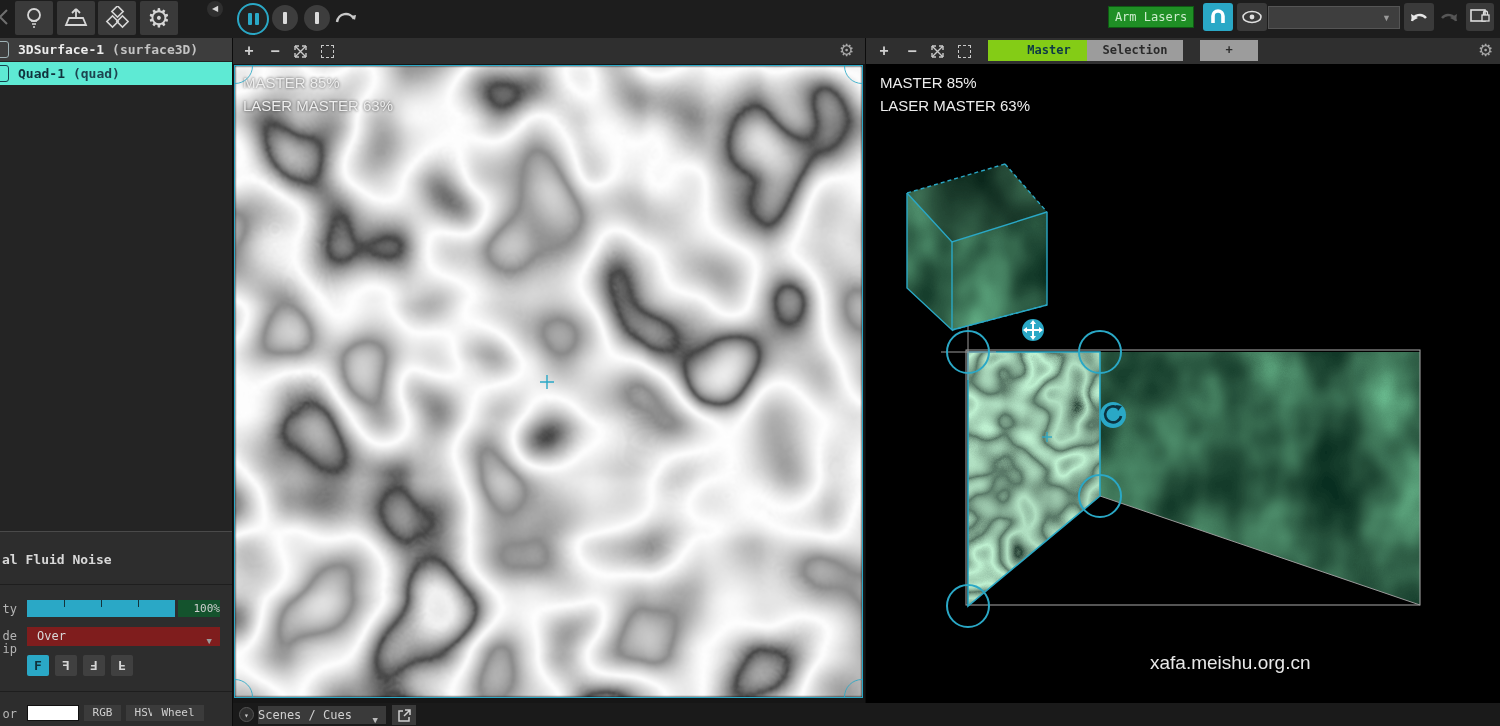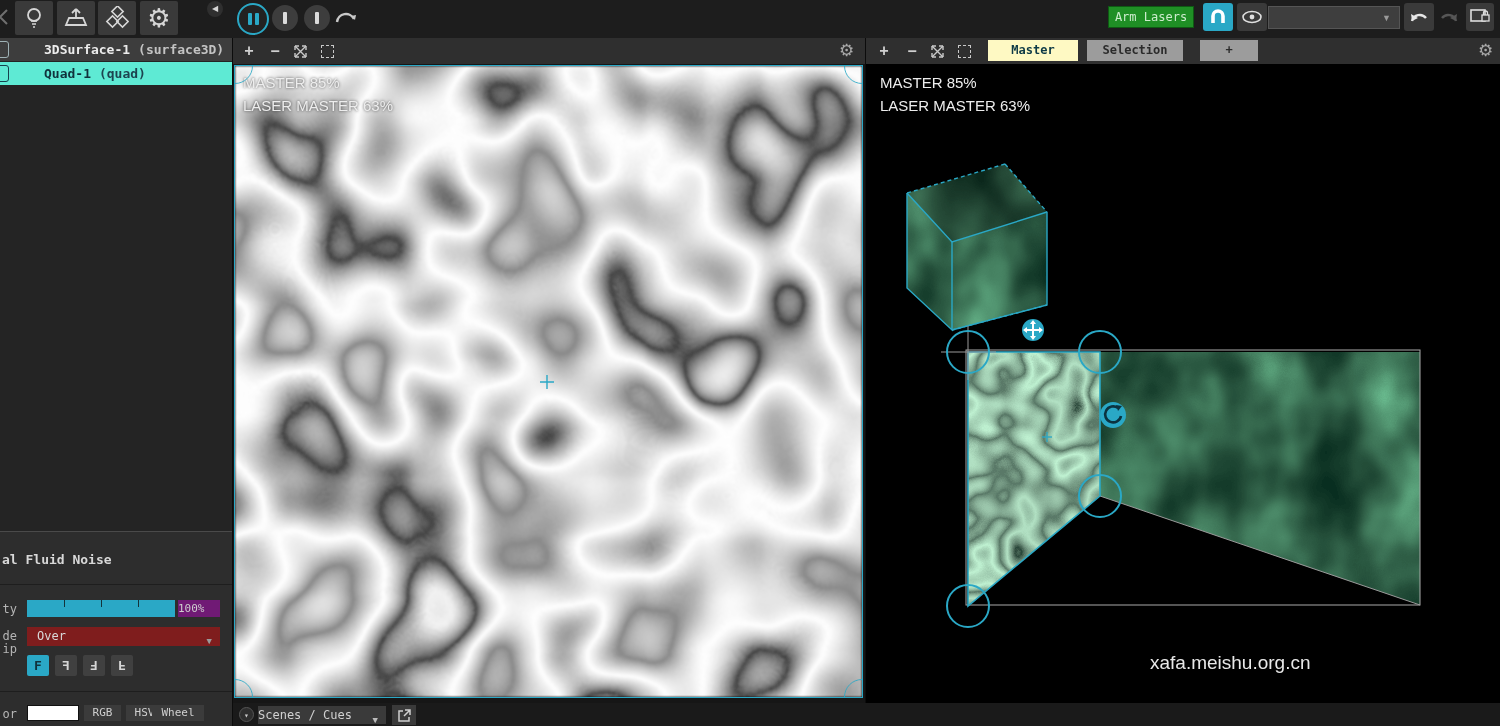--- a/index.html
+++ b/index.html
@@ -25,35 +25,35 @@
         display:flex;align-items:center;justify-content:center;}
   .magnet{background:#2aa8c6;}
   .dd-top{position:absolute;left:1268px;top:6px;width:132px;height:23px;background:#3e3e3e;
         border:1px solid #555;box-sizing:border-box;}
   .dd-top .car{position:absolute;right:8px;top:6px;font-size:9px;color:#9a9a9a;}
 
   
   .layers{left:0;top:38px;width:232px;height:493px;background:#242424;overflow:hidden;}
   .lrow{position:relative;width:232px;height:23px;margin-bottom:1px;background:#3d3d3d;
         font-family:"DejaVu Sans Mono",monospace;font-weight:bold;font-size:13px;line-height:23px;color:#ececec;}
-  .lrow .nm{margin-left:44px;}
+  .lrow .nm{margin-left:18px;}
   .lrow .tp{margin-left:8px;color:#c3c3c3;font-weight:bold;}
   .lrow.sel{background:#5eead4;color:#10323c;}
   .lrow.sel .tp{color:#1d4450;}
   .lchk{position:absolute;left:-8px;top:3px;width:15px;height:15px;border:1.5px solid #9fb2b6;border-radius:3px;}
 
   
   .props{left:0;top:531px;width:232px;height:195px;background:#2d2d2d;border-top:1px solid #4a4a4a;box-sizing:border-box;}
   .ptitle{position:absolute;left:2px;top:20px;font-weight:bold;font-size:13px;color:#d8d8d8;}
   .pdiv{position:absolute;left:0;width:232px;height:1px;background:#1e1e1e;}
   .plabel{position:absolute;left:0;width:17px;text-align:right;font-size:12px;color:#b5b5b5;}
   .slider{position:absolute;left:27px;top:68px;width:148px;height:17px;background:#2aa8c6;}
   .tick{position:absolute;top:0;width:1px;height:7px;background:#14333b;}
-  .sval{position:absolute;left:178px;top:68px;width:42px;height:17px;background:#701a75;color:#cfcfcf;
-        font-size:11px;text-align:left;line-height:17px;}
+  .sval{position:absolute;left:178px;top:68px;width:42px;height:17px;background:#14532d;color:#cfcfcf;
+        font-size:11px;text-align:right;line-height:17px;}
   .pdd{position:absolute;left:27px;top:95px;width:193px;height:19px;background:#7f1d1d;color:#d8d8d8;
         font-size:12px;line-height:19px;}
   .pdd .tx{margin-left:10px;}
   .pdd .car{position:absolute;right:8px;top:5px;font-size:9px;color:#9a9a9a;}
   .fbtn{position:absolute;top:123px;width:22px;height:21px;background:#404040;color:#d5d5d5;
         font-weight:bold;font-size:13px;text-align:center;line-height:21px;border-radius:2px;}
   .fbtn span{display:inline-block;}
   .fbtn.on{background:#2aa8c6;color:#10323c;}
   .flip-1 span{transform:scaleX(-1);}
   .flip-2 span{transform:rotate(180deg);}
@@ -71,21 +71,21 @@
 
   
   .preview{left:234px;top:65px;width:629px;height:633px;border:1px solid #2aa8c6;box-sizing:border-box;
            background:#000;overflow:hidden;}
   .ovl{position:absolute;font-size:15px;color:#ededed;text-shadow:0 0 3px rgba(0,0,0,.7);}
   .arc{position:absolute;width:36px;height:36px;border:1.5px solid rgba(42,168,198,.85);border-radius:50%;box-sizing:border-box;}
 
   
   .tab{position:absolute;top:2px;height:21px;font-family:"DejaVu Sans Mono",monospace;font-size:12px;
        font-weight:bold;text-align:center;line-height:21px;}
-  .tab.active{background:#fef9c3;color:#0e3a46;}
+  .tab.active{background:#84cc16;color:#0e3a46;padding-left:16px;}
   .tab.idle{background:#9c9c9c;color:#2b2b2b;}
   .view3d{left:866px;top:64px;width:634px;height:639px;background:#000;overflow:hidden;}
 
   
   .botbar{left:233px;top:703px;width:1267px;height:23px;background:#1a1a1a;}
   .bcir{position:absolute;left:6px;top:4px;width:15px;height:15px;border-radius:50%;background:#2e2e2e;
         border:1px solid #555;color:#ccc;font-size:8px;line-height:15px;text-align:center;box-sizing:border-box;}
   .scbtn{position:absolute;left:25px;top:3px;width:128px;height:18px;background:#3a3a3a;color:#d0d0d0;
         font-size:12px;line-height:18px;}
   .scbtn .tx{}

